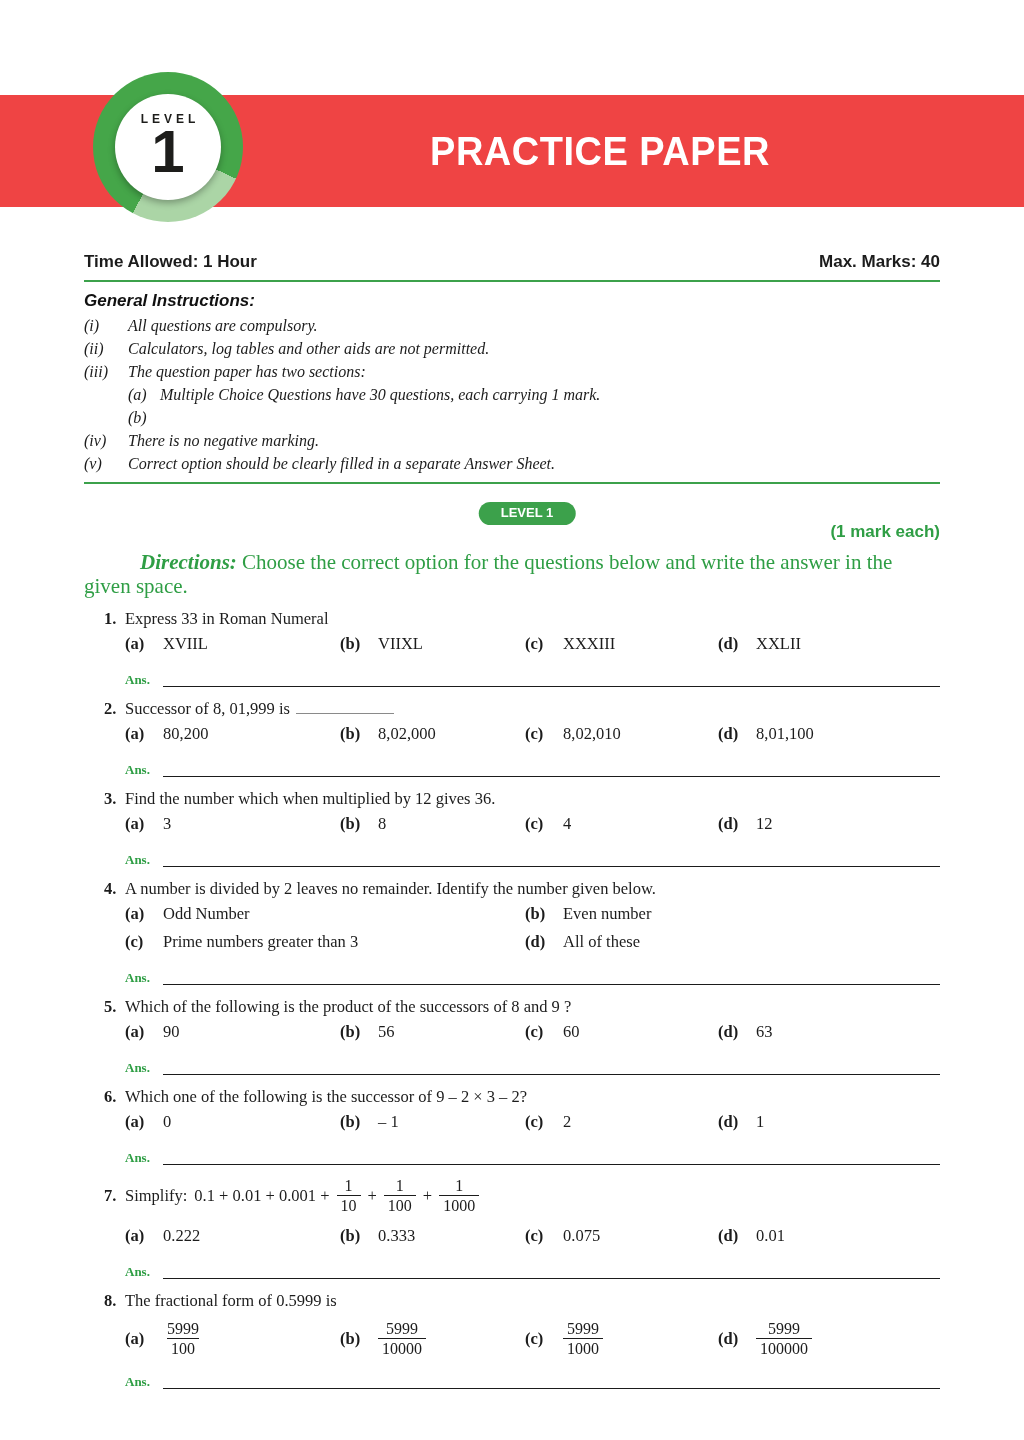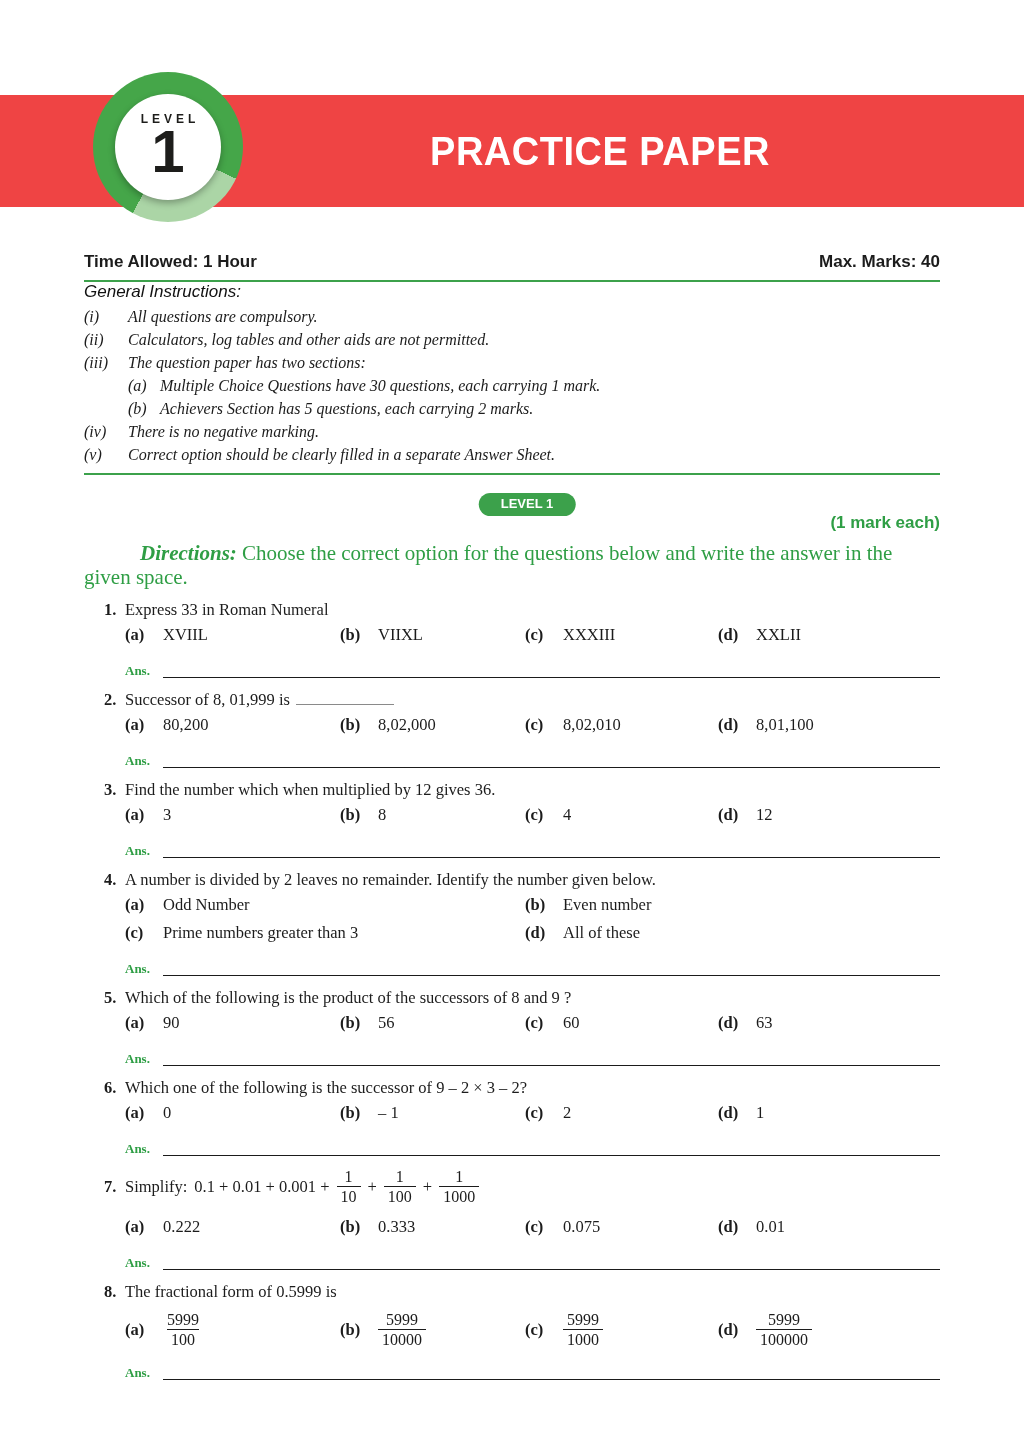--- a/index.html
+++ b/index.html
@@ -44,21 +44,22 @@
   
   .content { position:absolute; top:252px; left:84px; width:856px; }
 
   .meta-row {
     display:flex; justify-content:space-between; align-items:baseline;
     font-family:"Liberation Sans", sans-serif; font-weight:700; font-size:17px;
     padding-bottom:8px; border-bottom:2.5px solid #3ca14b;
   }
 
   .gi-heading {
-    font-family:"Liberation Sans", sans-serif; font-weight:400; font-style:italic;
+    margin-top:9px;
+    font-family:"Liberation Sans", sans-serif; font-weight:700; font-style:italic;
     font-size:17px; color:#111;
   }
   .gi-list { margin-top:3px; padding-bottom:7px; border-bottom:2.5px solid #3ca14b; }
   .gi-item { display:flex; font-style:italic; font-size:16px; line-height:23px; }
   .gi-label { width:44px; flex:0 0 44px; }
   .gi-item.sub { margin-left:44px; }
   .gi-item.sub .gi-label { width:32px; flex:0 0 32px; }
 
   
   .section-row { position:relative; height:40px; margin-top:18px; }
@@ -141,21 +142,20 @@
       <div class="gi-item">
         <span class="gi-label">(iii)</span>
         <span>The question paper has two sections:</span>
       </div>
       <div class="gi-item sub">
         <span class="gi-label">(a)</span>
         <span>Multiple Choice Questions have 30 questions, each carrying 1 mark.</span>
       </div>
       <div class="gi-item sub">
         <span class="gi-label">(b)</span>
-        <span>Achievers Section has 5 questions, each carrying 2 marks.</span>
       </div>
       <div class="gi-item">
         <span class="gi-label">(iv)</span>
         <span>There is no negative marking.</span>
       </div>
       <div class="gi-item">
         <span class="gi-label">(v)</span>
         <span>Correct option should be clearly filled in a separate Answer Sheet.</span>
       </div>
     </div>

